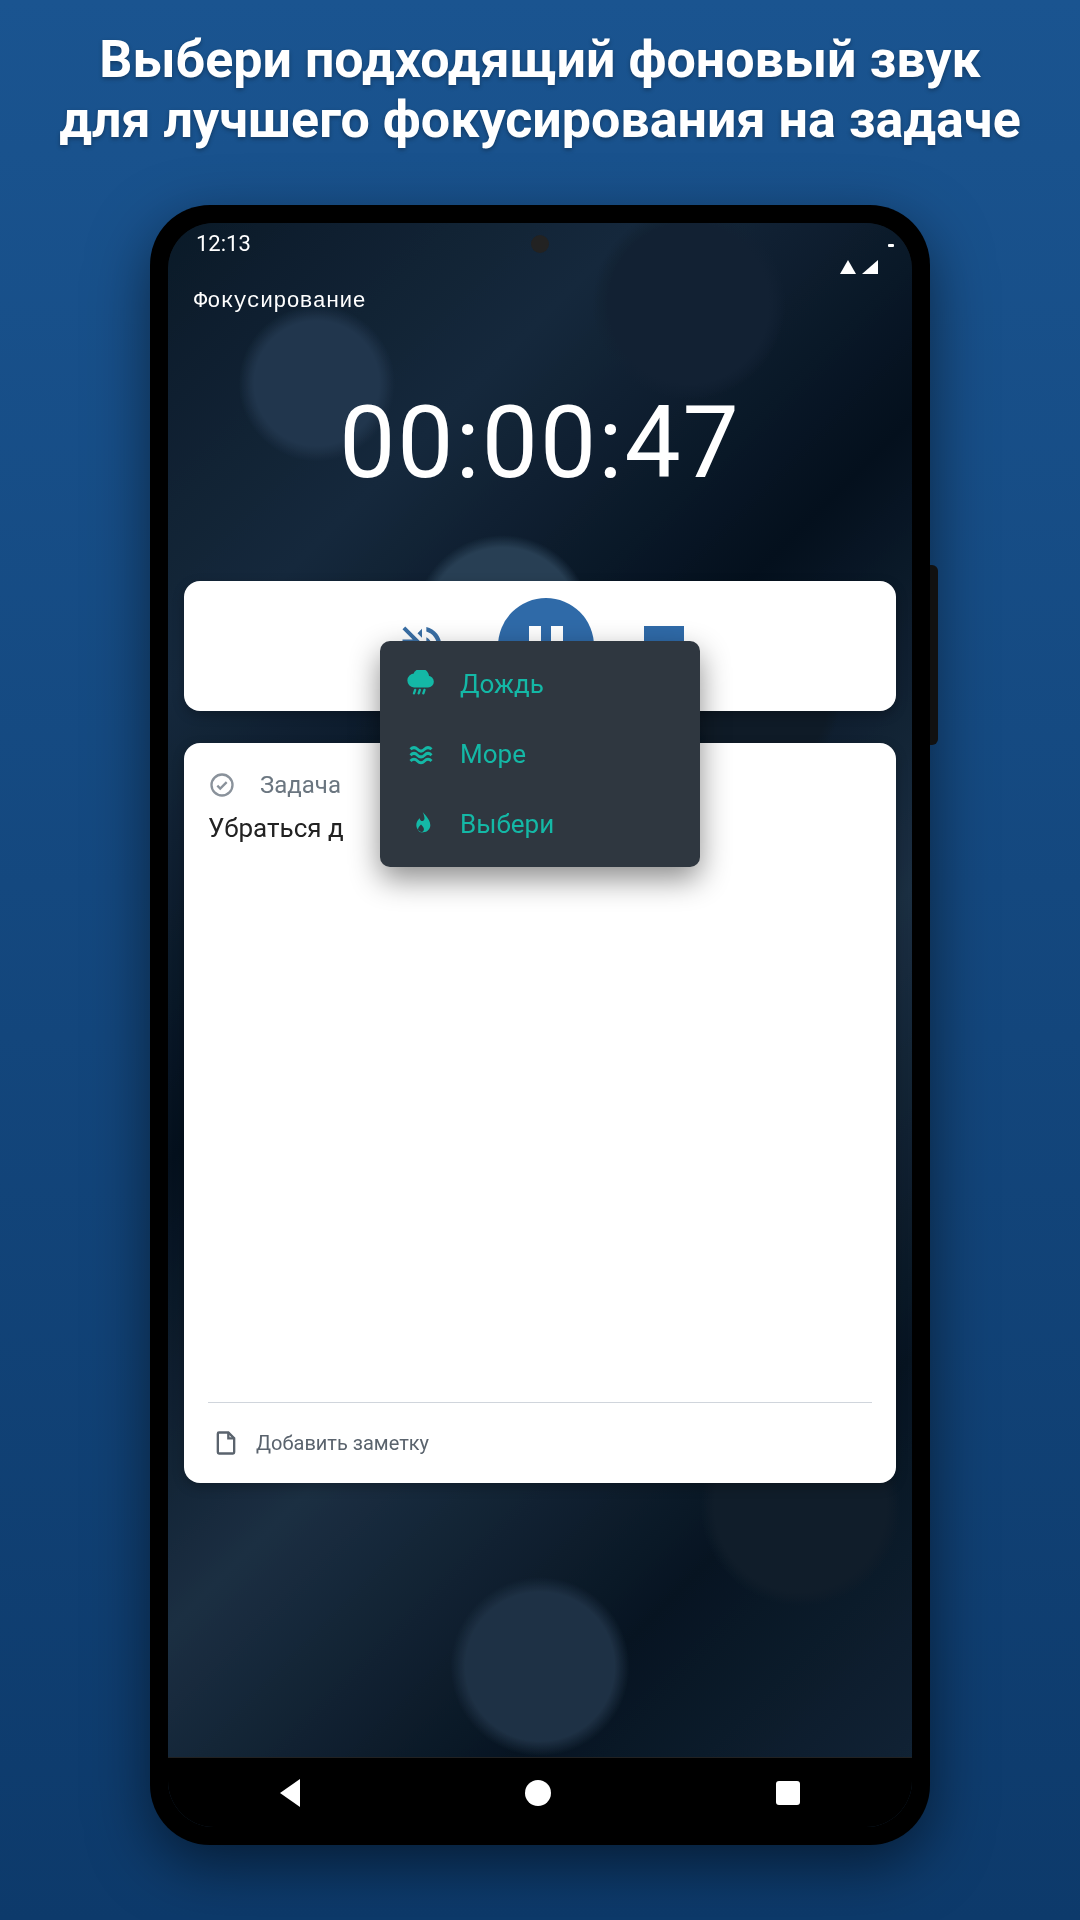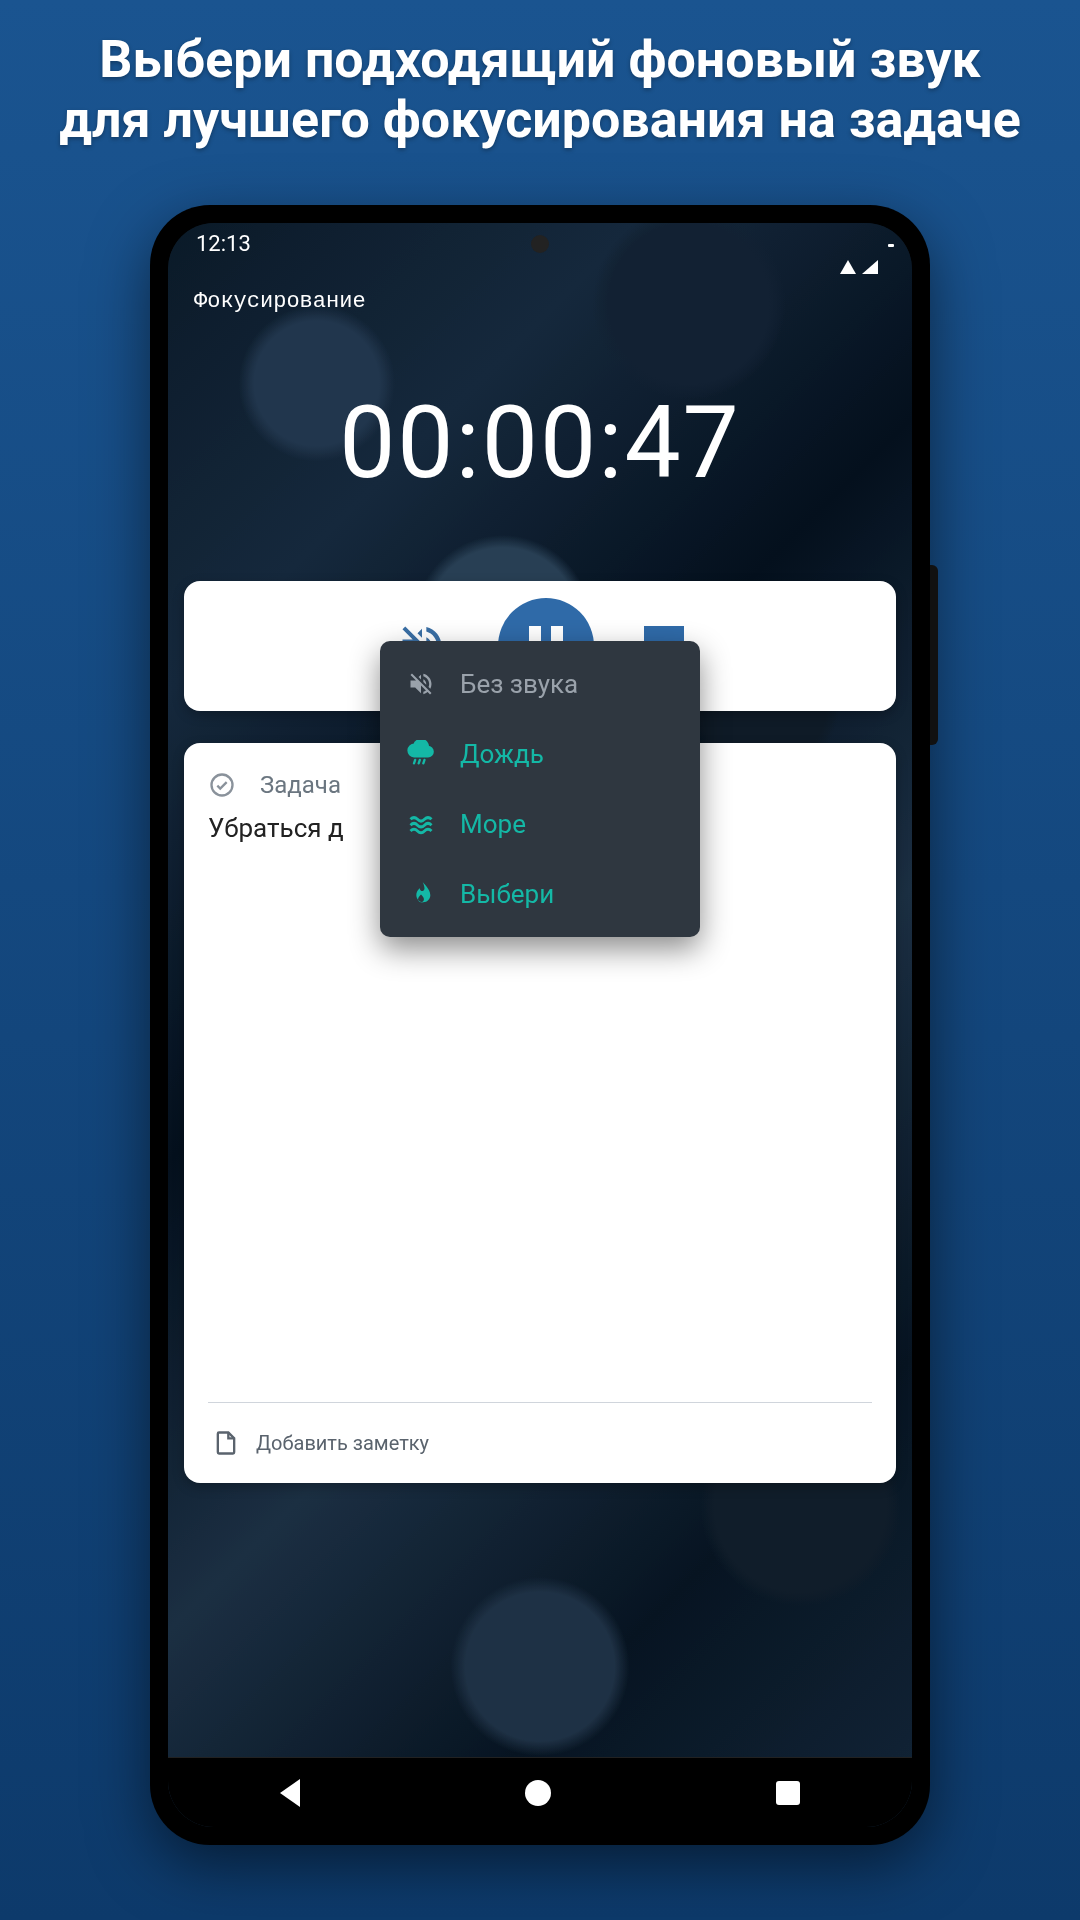--- a/index.html
+++ b/index.html
@@ -244,28 +244,20 @@
       <div class="task-note">
         <svg width="28" height="32" viewBox="0 0 24 24" fill="none" stroke="#5a636d" stroke-width="2">
           <path d="M14 3H6a1 1 0 0 0-1 1v16a1 1 0 0 0 1 1h12a1 1 0 0 0 1-1V8l-5-5z"></path>
           <path d="M14 3v5h5"></path>
         </svg>
         <span>Добавить заметку</span>
       </div>
     </div>
 
     <div class="sound-menu">
-      <div class="menu-item selected">
-        <span class="menu-icon">
-          <svg width="28" height="28" viewBox="0 0 24 24" fill="currentColor">
-              <path d="M16.5 12c0-1.77-1.02-3.29-2.5-4.03v2.21l2.45 2.45c.03-.2.05-.41.05-.63zm2.5 0c0 .94-.2 1.82-.54 2.64l1.51 1.51C20.63 14.91 21 13.5 21 12c0-4.28-2.99-7.86-7-8.77v2.06c2.89.86 5 3.54 5 6.71zM4.27 3L3 4.27 7.73 9H3v6h4l5 5v-6.73l4.25 4.25c-.67.52-1.42.93-2.25 1.18v2.06c1.38-.31 2.63-.95 3.69-1.81L19.73 21 21 19.73l-9-9L4.27 3zM12 4L9.91 6.09 12 8.18V4z"></path>
-            </svg>
-        </span>
-        <span>Без звука</span>
-      </div>
       <div class="menu-item">
         <span class="menu-icon">
           <svg width="28" height="28" viewBox="0 0 24 24" fill="currentColor">
               <path d="M6 14a5 5 0 0 1 .3-9.99A6 6 0 0 1 18 6a4 4 0 0 1 0 8H6zm1 3l-1 3m5-3l-1 3m5-3l-1 3" stroke="currentColor" stroke-width="2" stroke-linecap="round" fill="currentColor"></path>
             </svg>
         </span>
         <span>Дождь</span>
       </div>
       <div class="menu-item">
         <span class="menu-icon">

